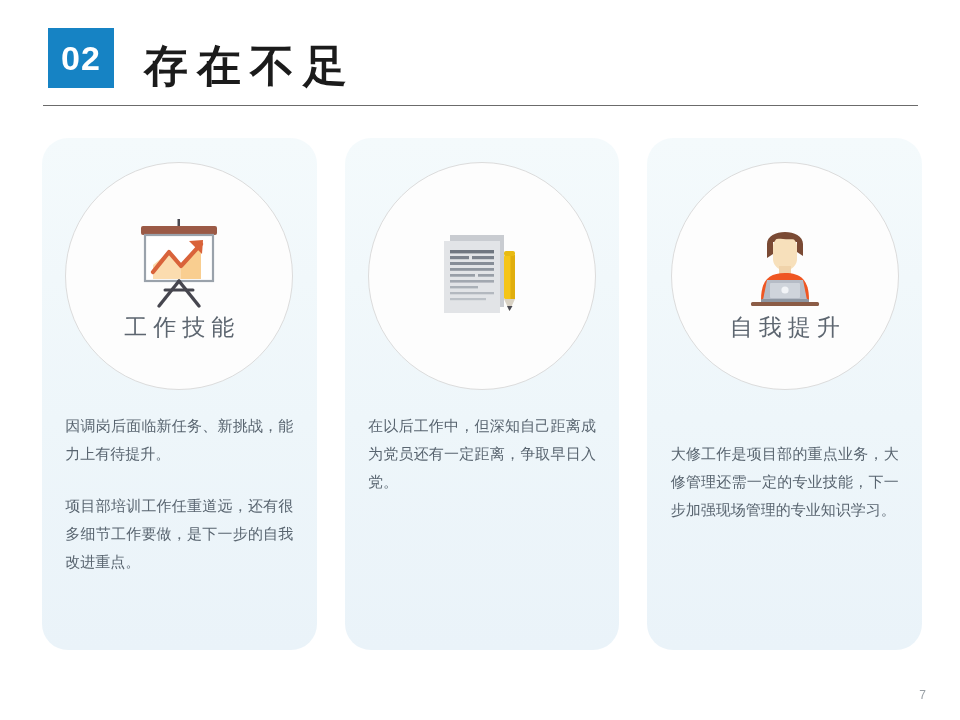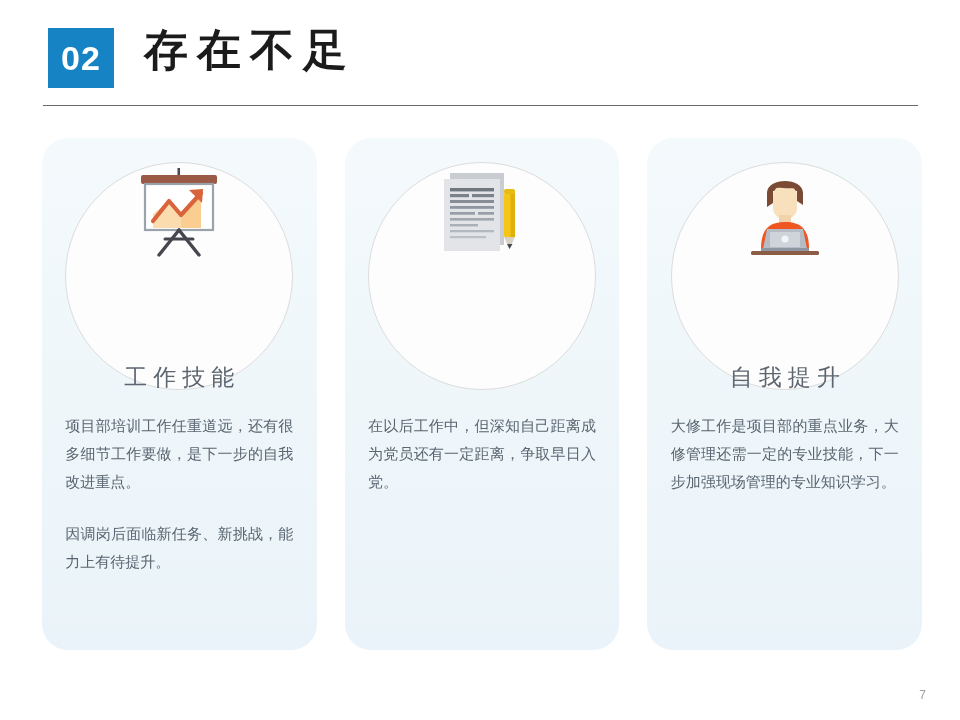--- a/index.html
+++ b/index.html
@@ -22,21 +22,21 @@
     height: 720px;
     background: #ffffff;
   }
 
   
   .header {
     position: absolute;
     left: 48px;
     top: 28px;
     display: flex;
-    align-items: flex-start;
+    align-items: flex-end;
   }
   .section-badge {
     width: 66px;
     height: 60px;
     background: #1683c4;
     color: #ffffff;
     font-size: 34px;
     font-weight: bold;
     display: flex;
     align-items: center;
@@ -76,34 +76,34 @@
     background: linear-gradient(180deg, #f4fafc 0%, #eef6fa 55%, #eaf3f9 100%);
     border-radius: 26px;
     box-sizing: border-box;
     padding: 0 0 26px 0;
     display: flex;
     flex-direction: column;
     align-items: center;
   }
   .card.tall-1 { min-height: 512px; }
   .card.tall-2 { min-height: 512px; }
-  .card.tall-3 { min-height: 512px; }
+  .card.tall-3 { min-height: 512px; gap: 28px; }
 
   
   .circle {
     margin-top: 24px;
     width: 228px;
     height: 228px;
     border-radius: 50%;
     background: #fdfdfd;
     border: 1px solid #dcdcdc;
     display: flex;
     flex-direction: column;
     align-items: center;
-    justify-content: space-between;
+    justify-content: center;
     box-sizing: border-box;
   }
   .icon-wrap {
     width: 104px;
     height: 96px;
     display: flex;
     align-items: flex-end;
     justify-content: center;
     margin-bottom: 6px;
   }
@@ -172,22 +172,22 @@
             <path d="M60 23 L74 22 L73 36 Z" fill="#d9633a"></path>
 
             <line x1="50" y1="63" x2="30" y2="88" stroke="#46464f" stroke-width="3.4" stroke-linecap="round"></line>
             <line x1="50" y1="63" x2="70" y2="88" stroke="#46464f" stroke-width="3.4" stroke-linecap="round"></line>
             <line x1="36" y1="72" x2="64" y2="72" stroke="#46464f" stroke-width="3" stroke-linecap="round"></line>
           </svg>
         </div>
         <div class="circle-label">工作技能</div>
       </div>
       <div class="body-text">
+        <p>因调岗后面临新任务、新挑战，能力上有待提升。</p>
         <p>项目部培训工作任重道远，还有很多细节工作要做，是下一步的自我改进重点。</p>
-        <p>因调岗后面临新任务、新挑战，能力上有待提升。</p>
       </div>
     </div>
 
     <div class="card tall-2">
       <div class="circle">
         <div class="icon-wrap">
           <svg width="100" height="92" viewBox="0 0 100 92" xmlns="http://www.w3.org/2000/svg">
 
             <rect x="18" y="6" width="54" height="72" fill="#c9ccd1"></rect>
 

